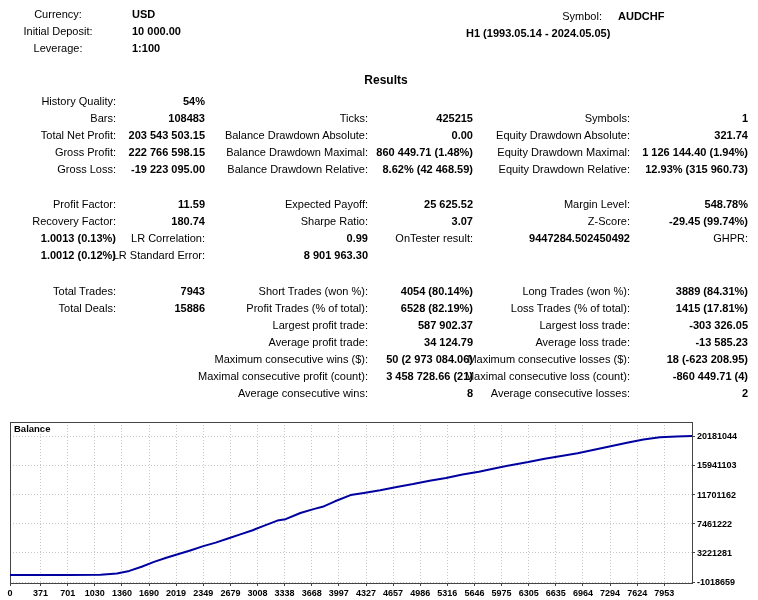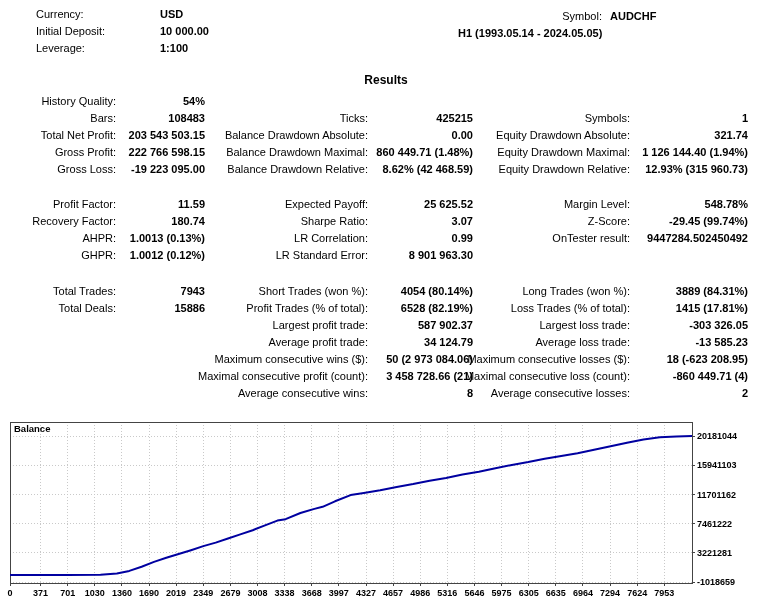--- a/index.html
+++ b/index.html
@@ -1,21 +1,21 @@
 <!DOCTYPE html>
 <html><head>
 <meta charset="utf-8">
 <style>
   html,body{margin:0;padding:0;background:#ffffff;width:758px;height:600px;overflow:hidden;
     font-family:"Liberation Sans","DejaVu Sans",sans-serif;font-size:11px;color:#000;}
   .abs{position:absolute;}
   .hdr-row{display:flex;line-height:17px;white-space:nowrap;}
-  .hdr-lab{width:116px;text-align:left;padding-left:36px;}
+  .hdr-lab{width:116px;text-align:center;}
   .hdr-lab-r{width:152px;text-align:right;}
-  .hdr-val{margin-left:8px;font-weight:bold;}
+  .hdr-val{margin-left:16px;font-weight:bold;}
   #results-title{top:73px;left:12px;width:748px;text-align:center;font-weight:bold;font-size:12px;}
   .stats-grid{left:0;display:grid;grid-template-columns:116px 89px 163px 105px 157px 118px;line-height:17px;}
   .cell{white-space:nowrap;display:flex;justify-content:flex-end;overflow:visible;}
   .cell.val{font-weight:bold;}
   #block-0{top:93px;}
   #block-1{top:196px;}
   #block-2{top:283px;}
   #chart{top:418px;left:0;width:758px;height:182px;font-weight:bold;}
   #chart-svg text{font-family:"Liberation Sans","DejaVu Sans",sans-serif;font-size:9px;fill:#000;}
   #chart-svg .ctitle{font-size:9.5px;}
@@ -92,21 +92,20 @@
     <div class="cell lab">Expected Payoff:</div>
     <div class="cell val">25 625.52</div>
     <div class="cell lab">Margin Level:</div>
     <div class="cell val">548.78%</div>
     <div class="cell lab">Recovery Factor:</div>
     <div class="cell val">180.74</div>
     <div class="cell lab">Sharpe Ratio:</div>
     <div class="cell val">3.07</div>
     <div class="cell lab">Z-Score:</div>
     <div class="cell val">-29.45 (99.74%)</div>
-    <div class="cell lab">AHPR:</div>
     <div class="cell val">1.0013 (0.13%)</div>
     <div class="cell lab">LR Correlation:</div>
     <div class="cell val">0.99</div>
     <div class="cell lab">OnTester result:</div>
     <div class="cell val">9447284.502450492</div>
     <div class="cell lab">GHPR:</div>
     <div class="cell val">1.0012 (0.12%)</div>
     <div class="cell lab">LR Standard Error:</div>
     <div class="cell val">8 901 963.30</div>
     <div class="cell lab"></div>

